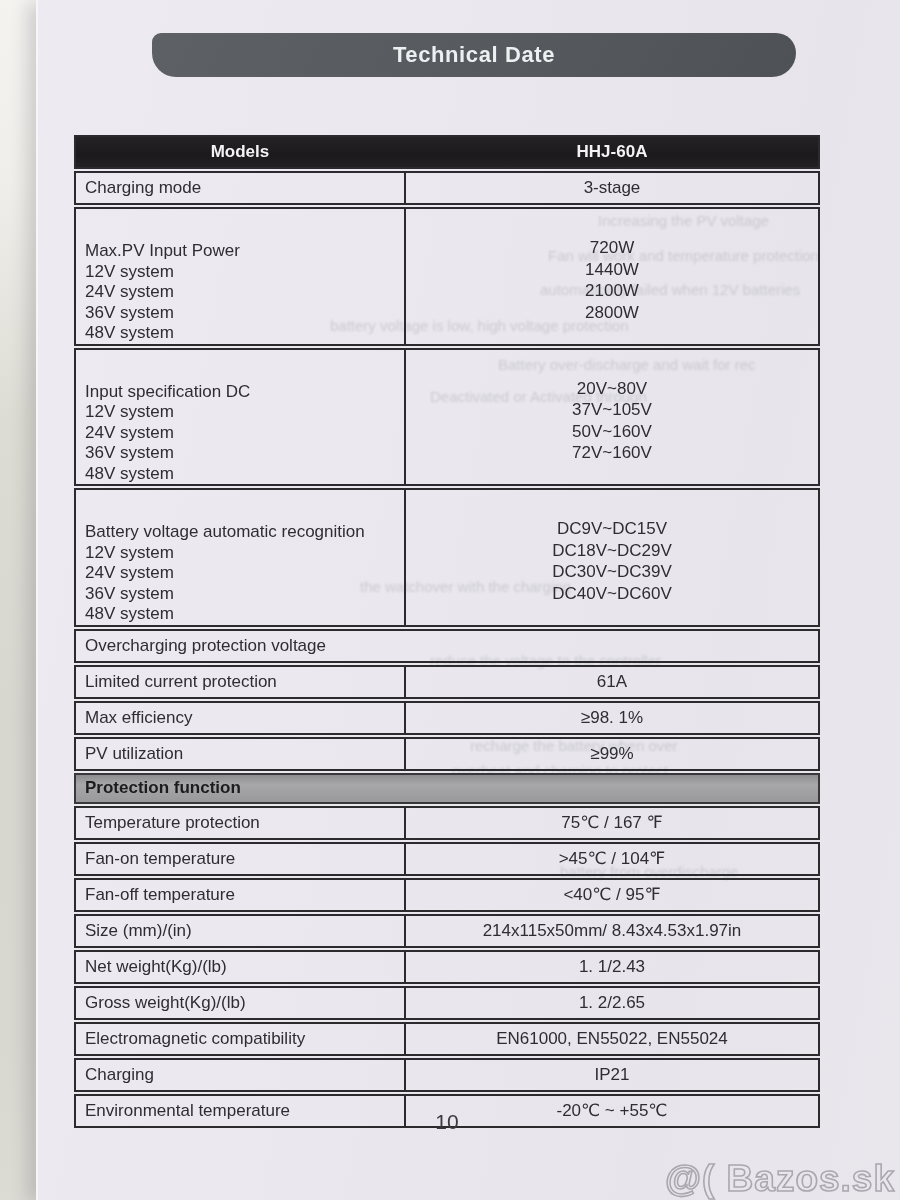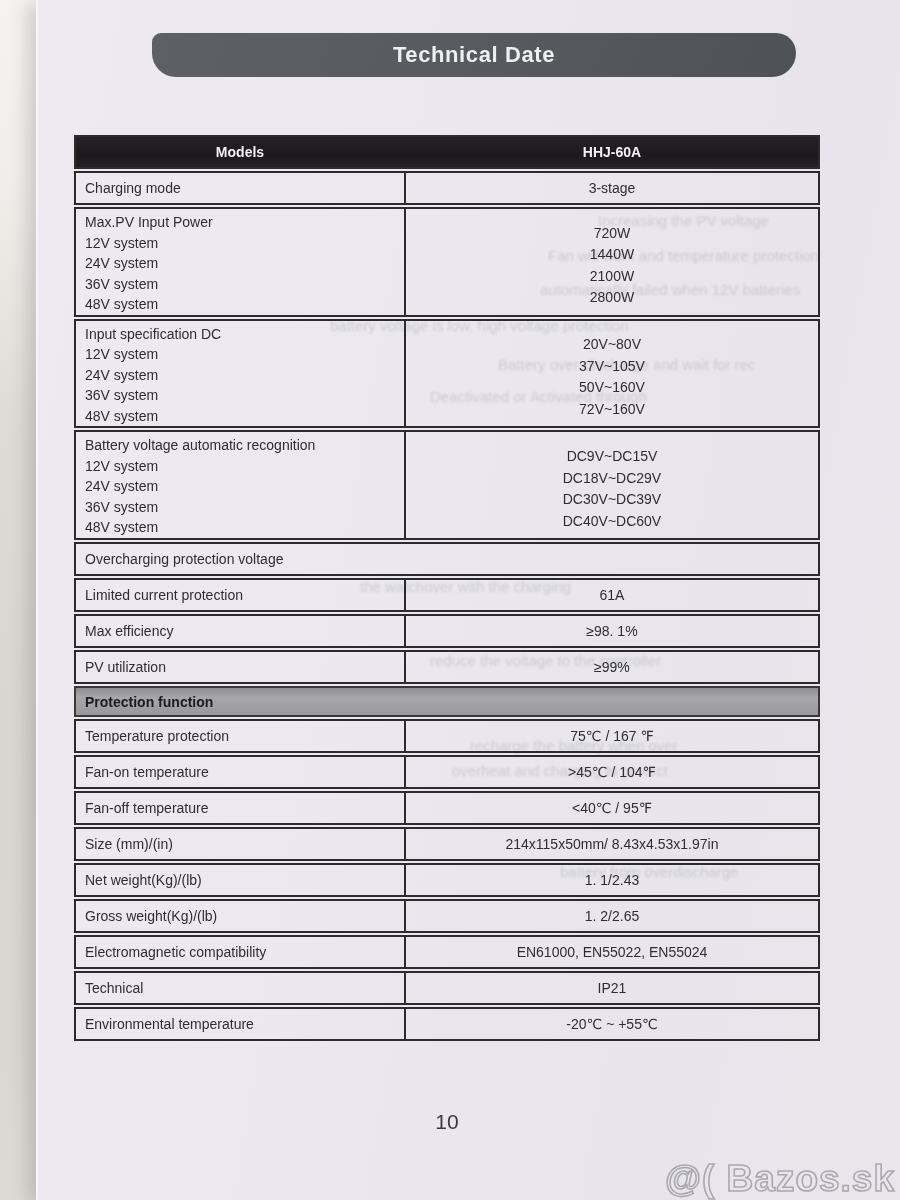--- a/index.html
+++ b/index.html
@@ -40,21 +40,21 @@
     z-index: 2;
   }
   .t-row {
     box-sizing: border-box;
     border: 2px solid #2b2a2d;
     margin-bottom: 2px;
     display: flex;
     align-items: stretch;
     min-height: 34px;
     color: #2e2d31;
-    font-size: 14px;
+    font-size: 17px;
   }
   .t-row .cell-label {
     flex: 0 0 44.2%;
     display: flex; align-items: center;
     padding-left: 9px;
     box-sizing: border-box;
   }
   .t-row .cell-value {
     flex: 1;
     border-left: 2px solid #2b2a2d;
@@ -68,20 +68,21 @@
     font-weight: bold;
     min-height: 34px;
   }
   .t-row.thead .cell-value { border-left-color: transparent; }
   .t-row.group .cell-label {
     flex-direction: column;
     align-items: flex-start;
     justify-content: flex-start;
     padding-top: 3px;
     line-height: 20.5px;
+    margin-top: 29px;
   }
   .t-row.group .cell-value {
     flex-direction: column;
     justify-content: center;
     padding-top: 8px;
     line-height: 21.5px;
   }
   .t-row.g1 { min-height: 106px; }
   .t-row.g2 { min-height: 106px; }
   .t-row.g3 { min-height: 110px; }
@@ -294,21 +295,21 @@
     <div class="t-row">
       <div class="cell-label">
         <span>Electromagnetic compatibility</span>
       </div>
       <div class="cell-value">
         <span>EN61000, EN55022, EN55024</span>
       </div>
     </div>
     <div class="t-row">
       <div class="cell-label">
-        <span>Technical</span>
+        <span>Charging</span>
       </div>
       <div class="cell-value">
         <span>IP21</span>
       </div>
     </div>
     <div class="t-row">
       <div class="cell-label">
         <span>Environmental temperature</span>
       </div>
       <div class="cell-value">

